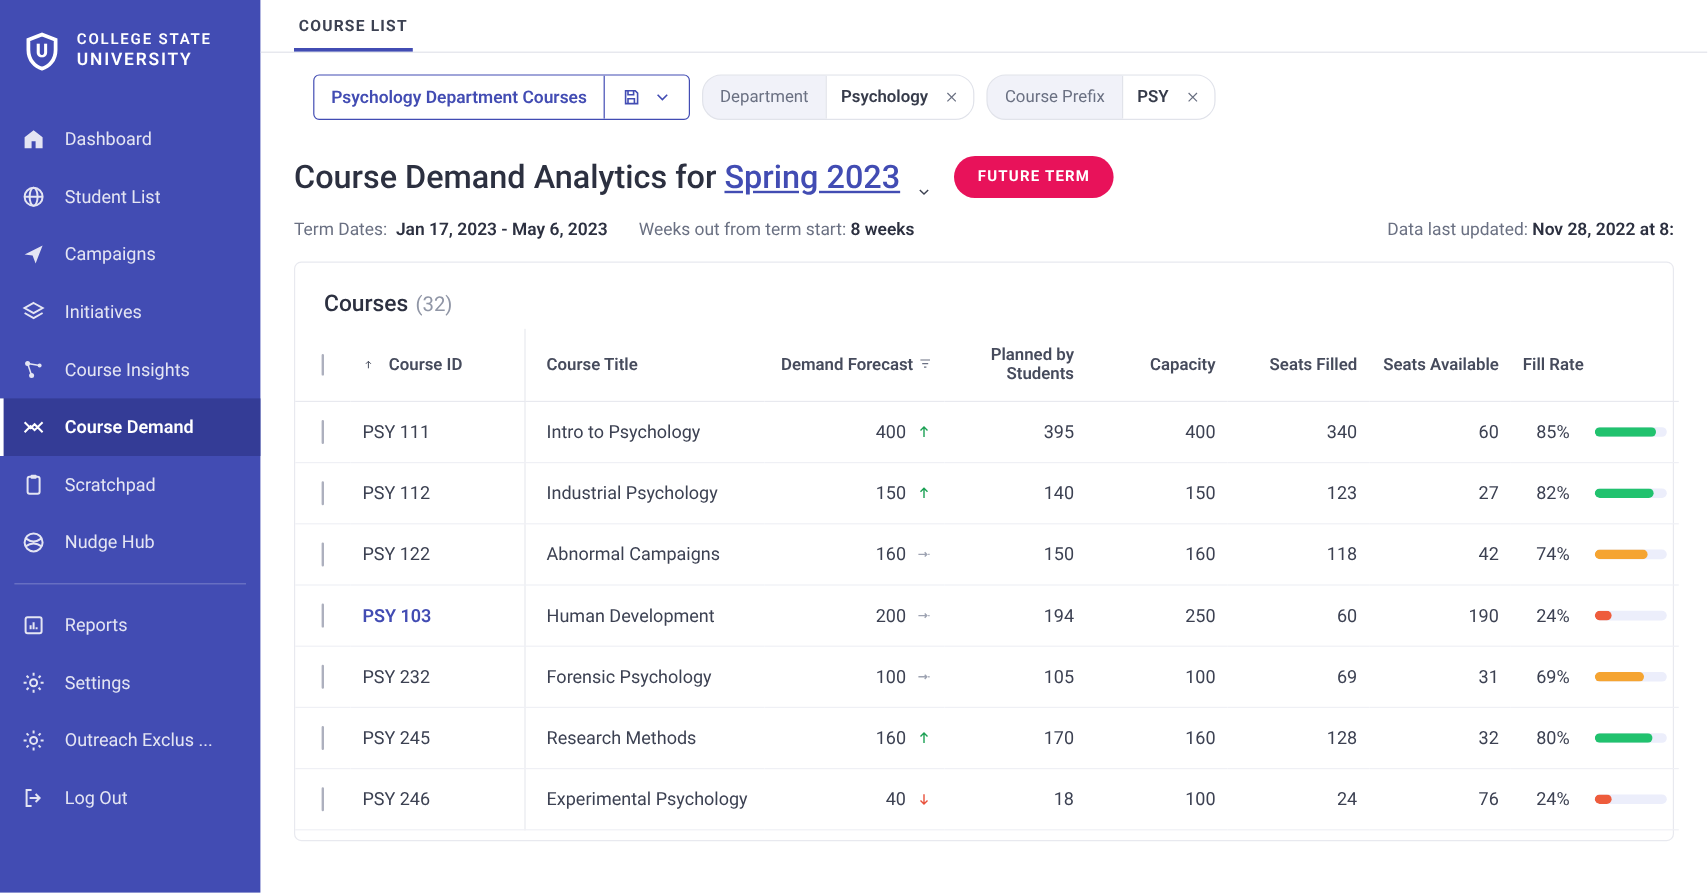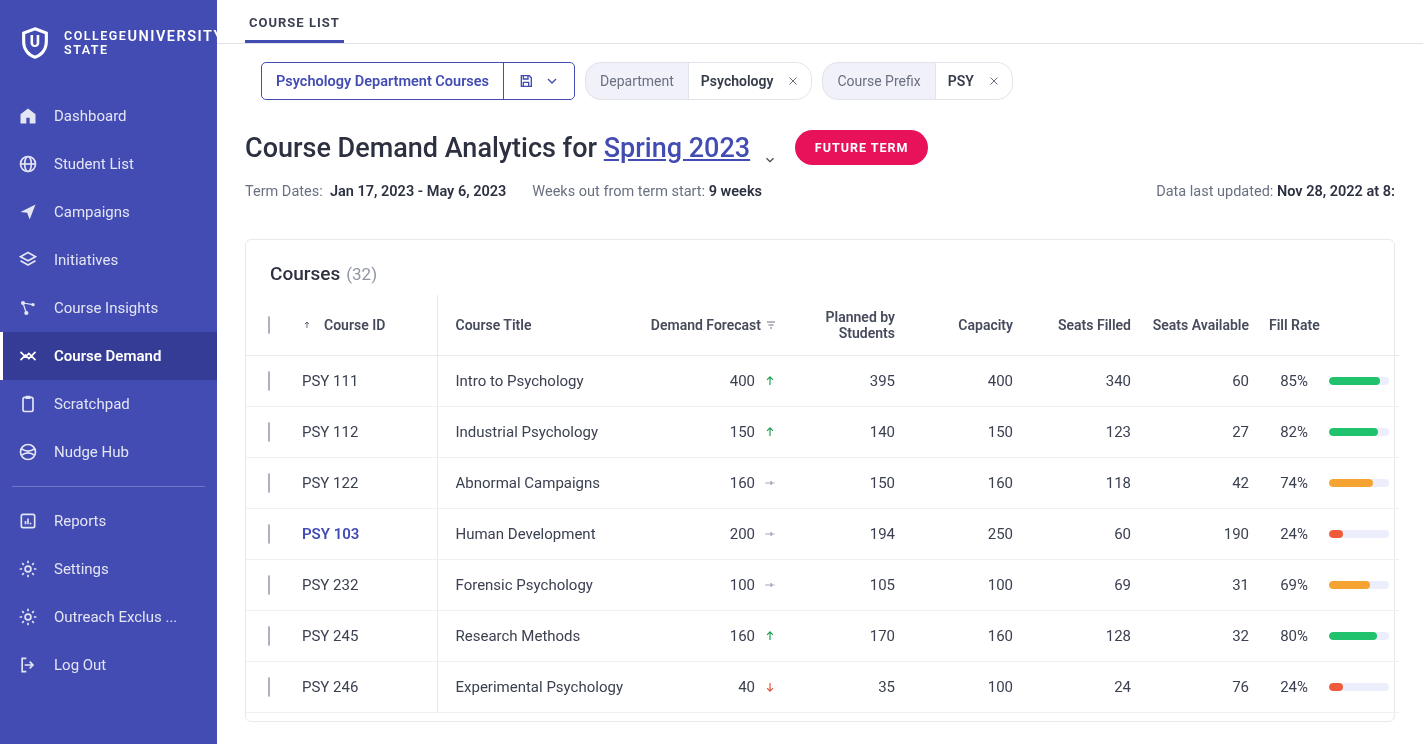--- a/index.html
+++ b/index.html
@@ -3,21 +3,21 @@
 <meta charset="utf-8">
 <style>
   * { box-sizing: border-box; margin: 0; padding: 0; }
   html, body { height: 100%; font-family: -apple-system, BlinkMacSystemFont, "Segoe UI", Roboto, Helvetica, Arial, sans-serif; color: #3c4152; background:#fff; }
   body { display: flex; overflow: hidden; }
 
   
   .sidebar { width: 217px; min-width:217px; background: #424cb3; color: #fff; display:flex; flex-direction:column; height:100vh;}
   .brand { display:flex; align-items:center; gap:12px; padding:24px 18px 30px 18px; }
   .brand-logo { width:34px; height:38px; display:inline-block; }
-  .brand-text { display:flex; flex-direction:row; font-weight:600; letter-spacing:1.5px; line-height:1.15;}
+  .brand-text { display:flex; flex-direction:column; font-weight:600; letter-spacing:1.5px; line-height:1.15;}
   .brand-text .top { font-size:12.5px; }
   .brand-text .bot { font-size:14.5px; }
 
   .nav { display:flex; flex-direction:column; }
   .nav-sep { height:1px; background:rgba(255,255,255,0.25); margin:10px 12px; }
   .nav-item { display:flex; align-items:center; gap:16px; padding:0 18px; height:48px; cursor:pointer; color:#e4e5f3; font-size:15px;}
   .nav-item.active { background:#343c96; color:#fff; font-weight:600; border-left:3px solid #fff; padding-left:15px;}
   .nav-item .icon { width:20px; height:20px; display:flex; align-items:center; justify-content:center; }
 
   
@@ -38,21 +38,21 @@
   .page { padding:30px 28px 0 28px; flex:1; overflow:auto;}
   .title-row { display:flex; align-items:center; gap:18px;}
   .title { font-size:27px; font-weight:500; color:#2c3040;}
   .title .term { color:#424cb3; text-decoration:underline; font-weight:500;}
   .title .caret { width:14px; height:14px; display:inline-block; margin-left:6px; vertical-align:middle;}
   .badge { background:#e8125a; color:#fff; font-size:12.5px; font-weight:700; letter-spacing:1px; padding:10px 20px; border-radius:999px;}
   .meta-row { margin-top:18px; display:flex; gap:26px; font-size:14.5px; color:#6a7082; justify-content:space-between; flex-wrap:wrap;}
   .meta-row .left { display:flex; gap:26px;}
   .meta-row b { color:#2c3040; font-weight:600;}
 
-  .card { margin-top:39px; border:1px solid #e8e9ef; border-radius:6px; background:#fff; padding-bottom:8px;}
+  .card { margin-top:18px; border:1px solid #e8e9ef; border-radius:6px; background:#fff; padding-bottom:8px;}
   .card-head { padding:22px 24px 10px 24px; display:flex; align-items:baseline; gap:6px;}
   .card-head .ttl { font-size:19px; font-weight:500; color:#2c3040;}
   .card-head .cnt { font-size:17px; color:#9096a6;}
 
   table { width:100%; border-collapse:collapse; table-layout:fixed;}
   thead th { text-align:left; font-size:14px; font-weight:600; color:#464b5c; padding:14px 10px; border-bottom:1px solid #e8e9ef;}
   thead th.right, tbody td.right { text-align:right; }
   tbody td { font-size:15px; color:#3c4152; padding:16px 10px; border-bottom:1px solid #eff0f5; white-space:nowrap; overflow:hidden; text-overflow:ellipsis;}
   tbody tr.hl td.course-id { color:#424cb3; font-weight:600;}
   .sorter { width:10px; height:10px; stroke:#464b5c; margin-right:6px; vertical-align:-1px;}
@@ -309,21 +309,21 @@
         <span class="caret"><svg viewBox="0 0 24 24" width="14" height="14" style="color:#3c4152">
               <use href="#i-caret"></use>
             </svg></span>
       </h1>
       <span class="badge">FUTURE TERM</span>
     </div>
 
     <div class="meta-row">
       <div class="left">
         <span><span>Term Dates:</span>&nbsp;&nbsp;<b>Jan 17, 2023 -  May 6, 2023</b></span>
-        <span><span>Weeks out from term start:</span> <b>9 weeks</b></span>
+        <span><span>Weeks out from term start:</span> <b>8 weeks</b></span>
       </div>
       <span><span>Data last updated:</span> <b>Nov 28, 2022 at 8:</b></span>
     </div>
 
     <div class="card">
       <div class="card-head">
         <span class="ttl">Courses</span>
         <span class="cnt">(32)</span>
       </div>
       <table>
@@ -479,21 +479,21 @@
                 </div>
               </td>
             </tr>
             <tr>
     <td class="col-cb"><span class="cb"></span></td>
     <td class="course-id divider-right">PSY 246</td>
     <td class="col-title">Experimental Psychology</td>
     <td class="right">40<svg class="trend down" viewBox="0 0 24 24" fill="none">
                   <use href="#i-down"></use>
                 </svg></td>
-    <td class="right">35</td>
+    <td class="right">18</td>
     <td class="right">100</td>
     <td class="right">24</td>
     <td class="right">76</td>
     <td>
                 <div class="fill-cell">
                   <span class="fill-pct">24%</span>
                   <div class="bar">
                     <div class="r" style="width:24%"></div>
                   </div>
                 </div>

